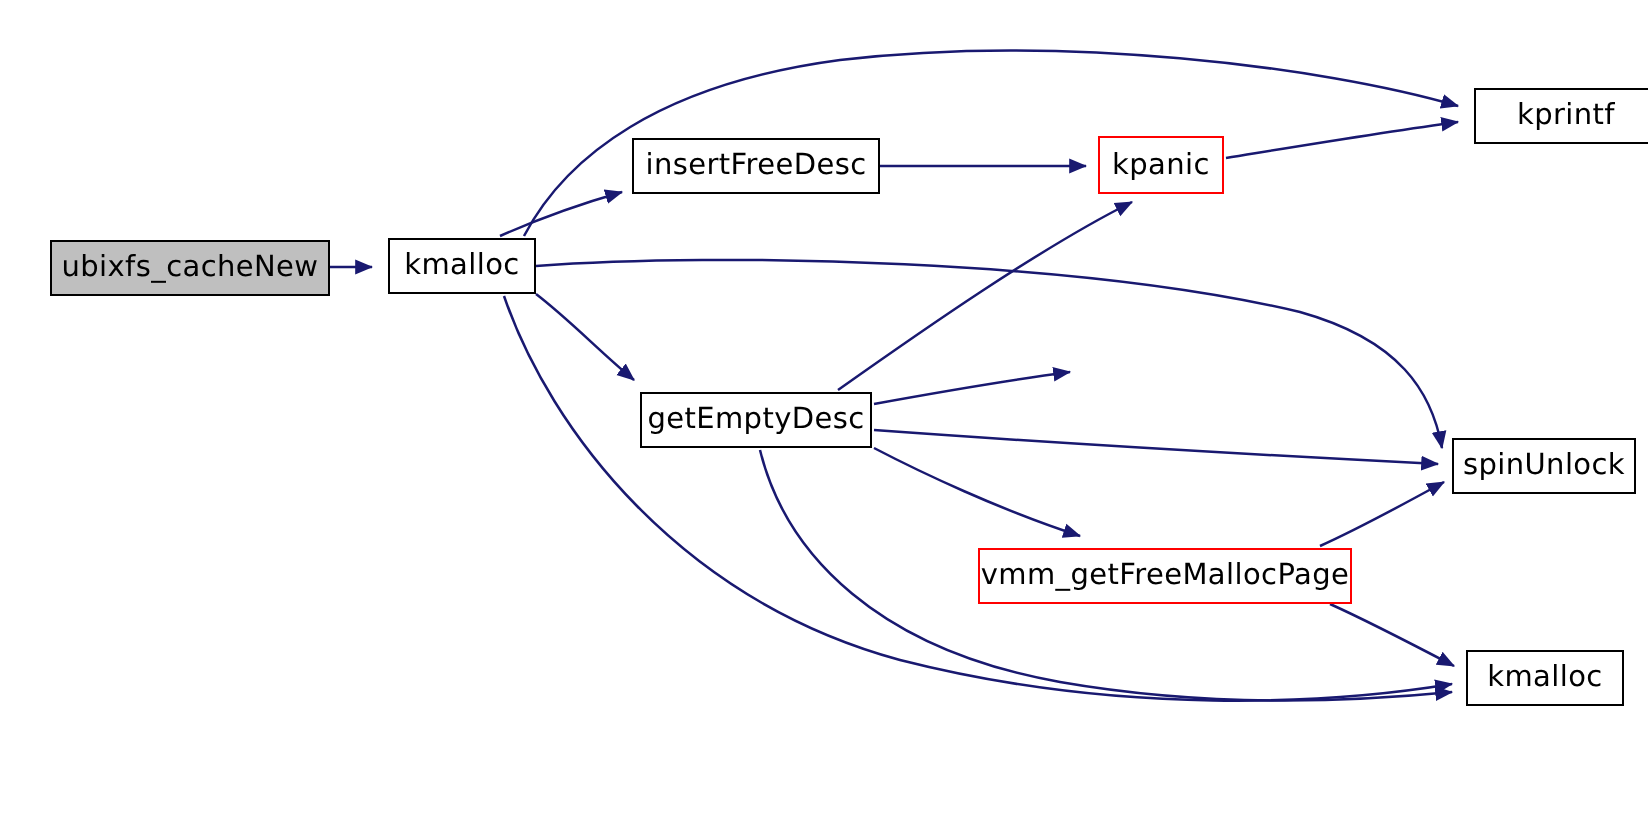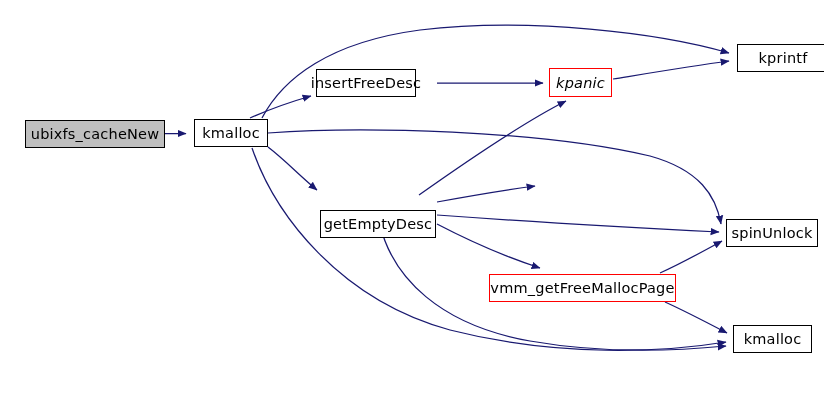--- a/index.html
+++ b/index.html
@@ -91,33 +91,33 @@
   </svg>
 
   <div class="node current" style="left:5px; top:120px; width:140px; height:28px;">
     <span>ubixfs_cacheNew</span>
   </div>
 
   <div class="node" style="left:194px; top:119px; width:74px; height:28px;">
     <span>kmalloc</span>
   </div>
 
-  <div class="node" style="left:316px; top:69px; width:100px; height:28px;">
+  <div class="node" style="left:316px; top:69px; width:124px; height:28px;">
     <span>insertFreeDesc</span>
   </div>
 
-  <div class="node warn" style="left:549px; top:68px; width:63px; height:29px;font-style:italic;">
+  <div class="node warn" style="left:549px; top:68px; width:63px; height:29px;">
     <span>kpanic</span>
   </div>
 
   <div class="node" style="left:737px; top:44px; width:92px; height:28px;">
     <span>kprintf</span>
   </div>
 
-  <div class="node" style="left:320px; top:210px; width:116px; height:28px;">
+  <div class="node" style="left:320px; top:196px; width:116px; height:28px;">
     <span>getEmptyDesc</span>
   </div>
 
 
   <div class="node" style="left:726px; top:219px; width:92px; height:28px;">
     <span>spinUnlock</span>
   </div>
 
   <div class="node warn" style="left:489px; top:274px; width:187px; height:28px;">
     <span>vmm_getFreeMallocPage</span>

